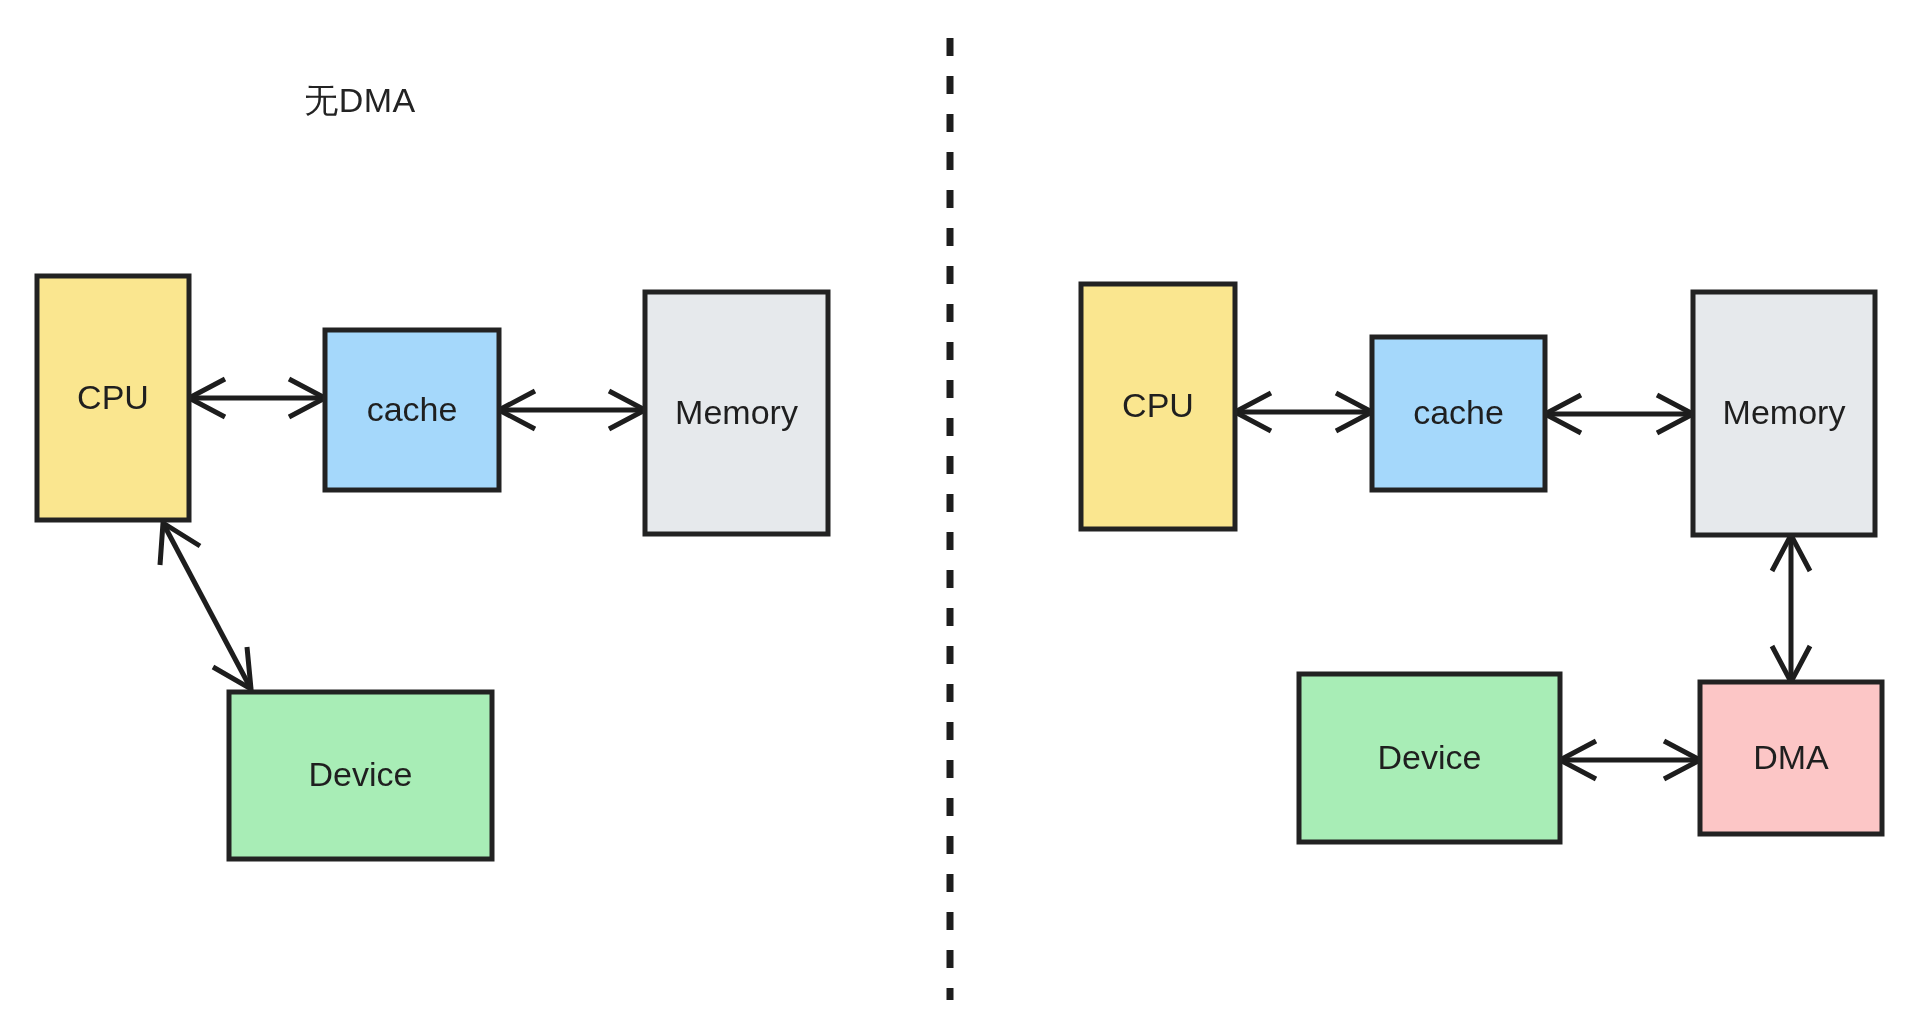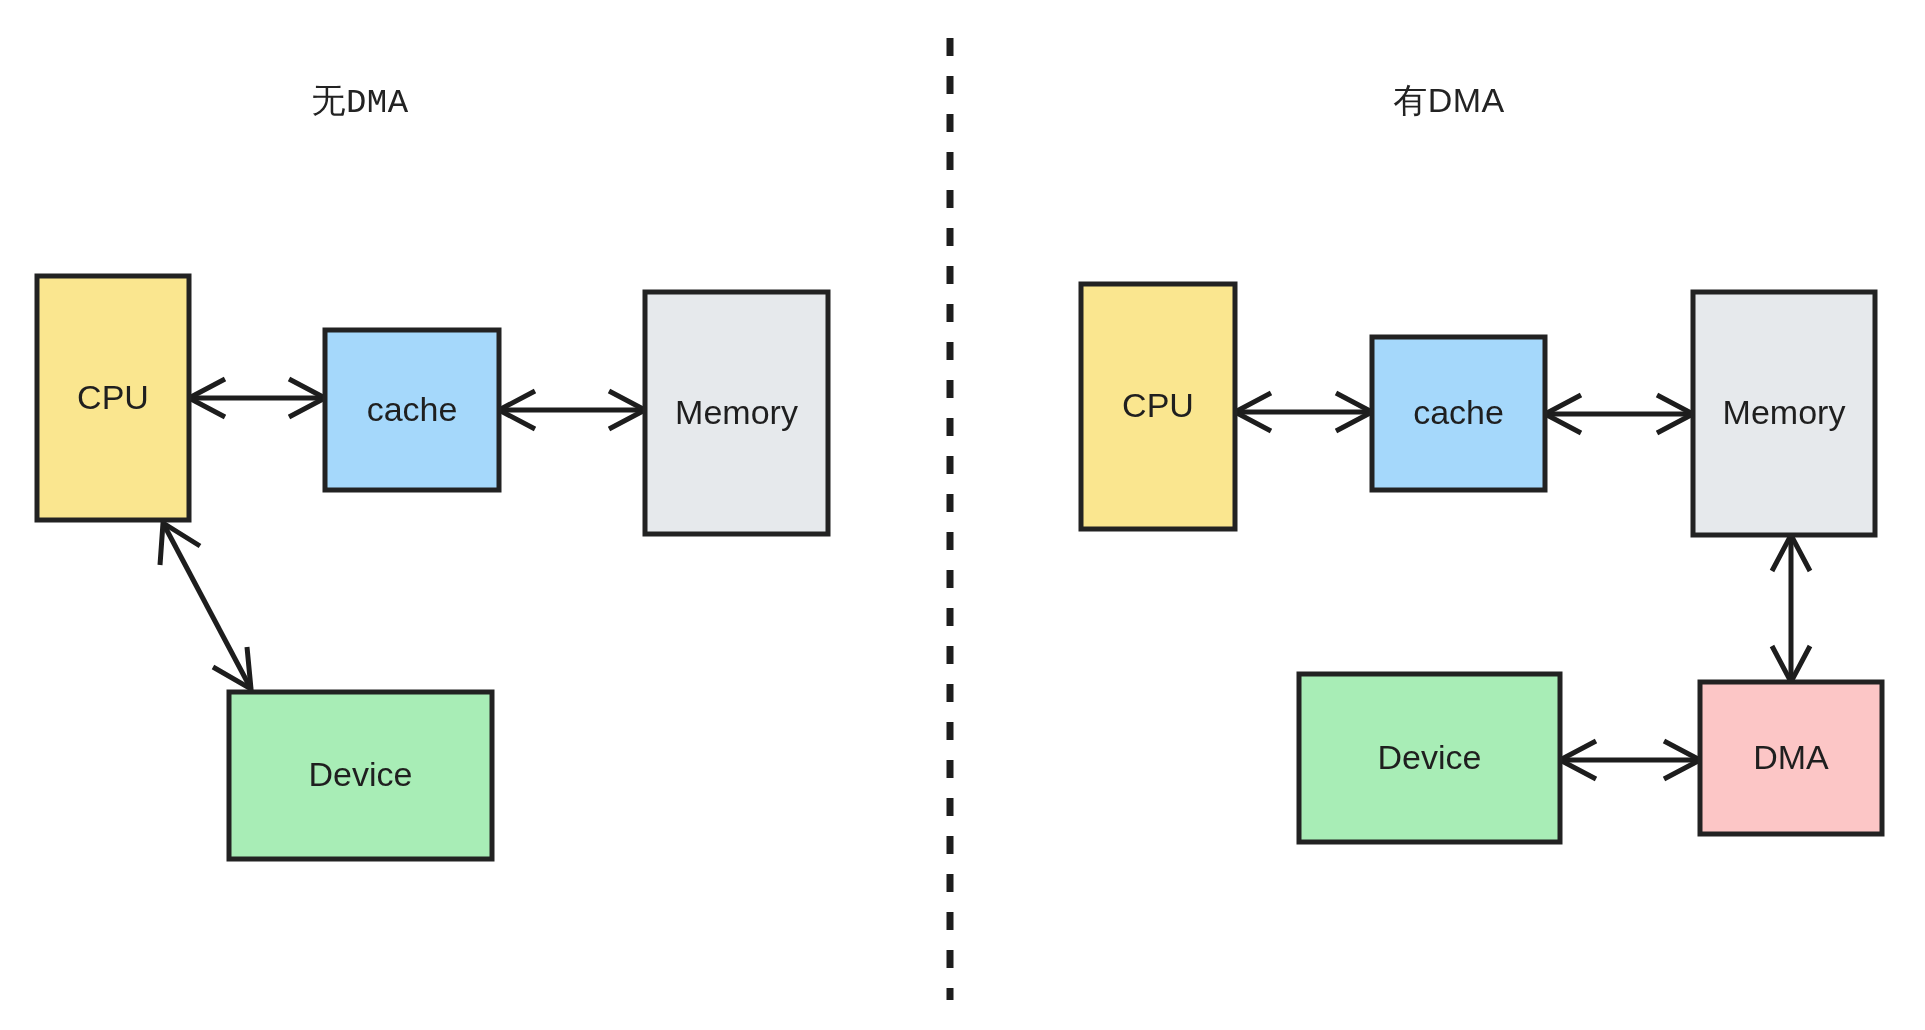--- a/index.html
+++ b/index.html
@@ -62,22 +62,21 @@
     stroke-width: 7;
     stroke-dasharray: 18 20;
     stroke-linecap: butt;
   }
 </style>
 </head>
 <body>
 
 <div id="canvas" style="background: rgb(255, 255, 255);">
 
-  <div class="panel-title" id="title-left" style="left: 160px; top: 78px; width: 400px; font-family: Liberation Mono, monospace;">无DMA</div>
-  <div class="panel-title" id="title-right" style="left: 1249px; top: 78px; width: 400px;">有DMA</div>
+  <div class="panel-title" id="title-left" style="left: 160px; top: 78px; width: 400px;">无DMA</div>
 
   <svg id="svg-layer" viewBox="0 0 1925 1030">
 
     <line class="divider" id="divider-line" x1="950" y1="38" x2="950" y2="1000"></line>
 
     <g>
 
       <g>
         <line class="edge-line" x1="189" y1="398" x2="325" y2="398"></line>
         <polyline class="edge-head" points="225,379 189,398 225,417"></polyline>

